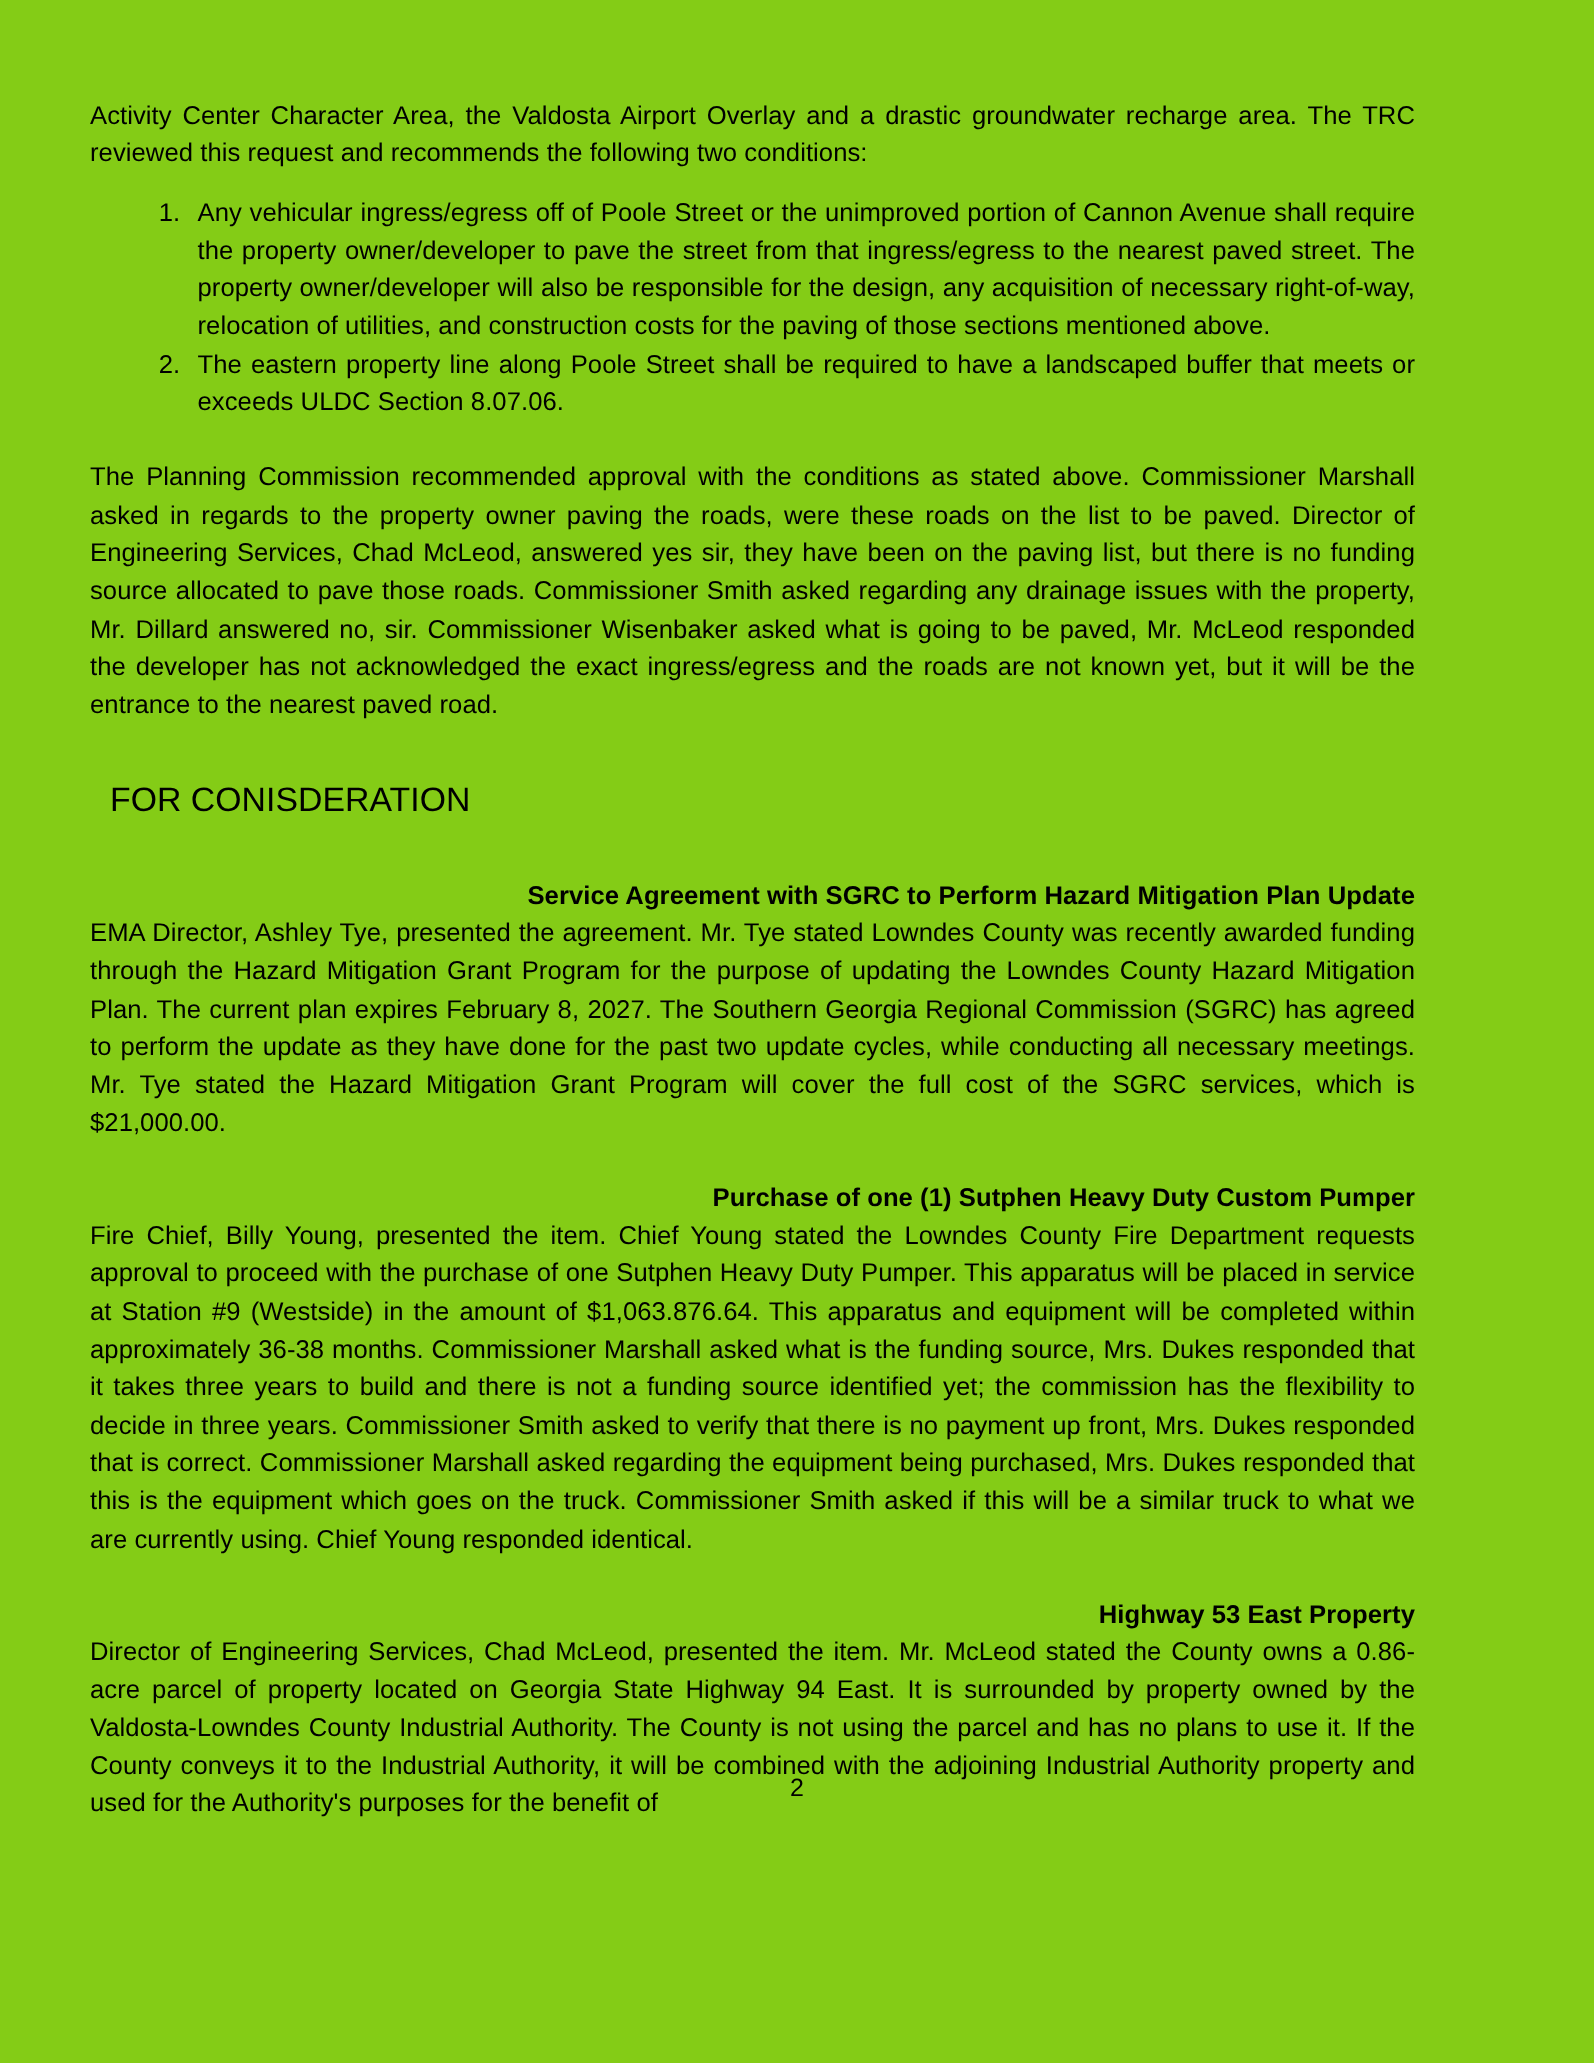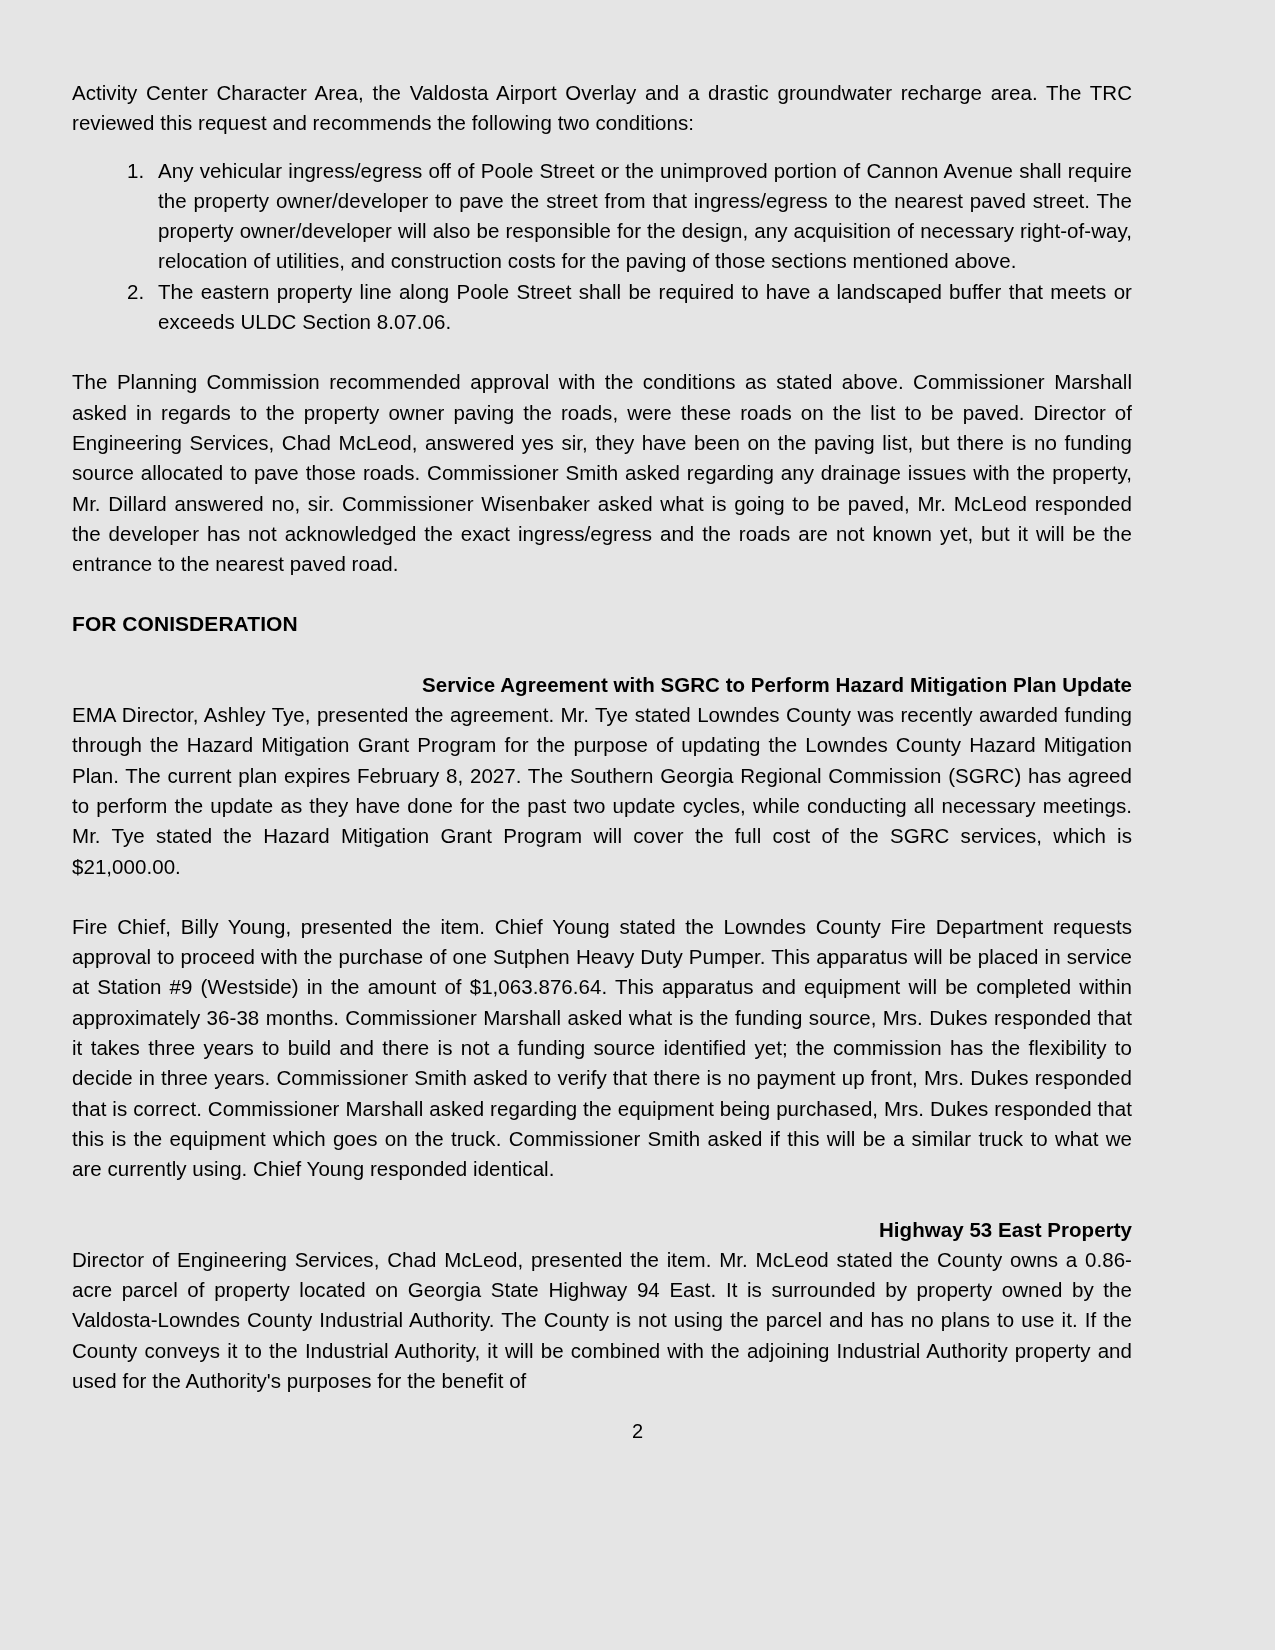--- a/index.html
+++ b/index.html
@@ -10,21 +10,21 @@
   }
   body {
     font-family: "Liberation Sans", sans-serif;
     color: #000000;
   }
   .page {
     position: relative;
     width: 1275px;
     height: 1650px;
     margin: 0 auto;
-    background: #e5e5e5;
+    background: #84cc16;
     box-sizing: border-box;
     padding: 78px 72px 0 72px;
     overflow: hidden;
   }
   .doc-body {
     width: 1060px;
     font-size: 20.5px;
     line-height: 30.3px;
     text-align: justify;
     text-justify: inter-word;
@@ -44,24 +44,24 @@
     list-style-type: decimal;
   }
   ol.conditions > li {
     margin: 0;
     padding-left: 8px;
     text-align: justify;
     text-align-last: left;
   }
 
   h2.section-heading {
-    font-size: 21px;
+    font-size: 27px;
     line-height: 30.3px;
-    font-weight: bold;
-    margin: 0;
+    font-weight: normal;
+    margin: 16px;
     text-align: left;
   }
   h3.item-heading {
     font-size: 20.5px;
     line-height: 30.3px;
     font-weight: bold;
     margin: 0;
     text-align: right;
   }
   .page-number {
@@ -97,20 +97,21 @@
 
     <h2 class="section-heading">FOR CONISDERATION</h2>
 
     <div class="gap-md"></div>
 
     <h3 class="item-heading">Service Agreement with SGRC to Perform Hazard Mitigation Plan Update</h3>
     <p class="para">EMA Director, Ashley Tye, presented the agreement. Mr. Tye stated Lowndes County was recently awarded funding through the Hazard Mitigation Grant Program for the purpose of updating the Lowndes County Hazard Mitigation Plan. The current plan expires February 8, 2027. The Southern Georgia Regional Commission (SGRC) has agreed to perform the update as they have done for the past two update cycles, while conducting all necessary meetings. Mr. Tye stated the Hazard Mitigation Grant Program will cover the full cost of the SGRC services, which is $21,000.00.</p>
 
     <div class="gap-md"></div>
 
+    <h3 class="item-heading">Purchase of one (1) Sutphen Heavy Duty Custom Pumper</h3>
     <p class="para">Fire Chief, Billy Young, presented the item. Chief Young stated the Lowndes County Fire Department requests approval to proceed with the purchase of one Sutphen Heavy Duty Pumper. This apparatus will be placed in service at Station #9 (Westside) in the amount of $1,063.876.64. This apparatus and equipment will be completed within approximately 36-38 months. Commissioner Marshall asked what is the funding source, Mrs. Dukes responded that it takes three years to build and there is not a funding source identified yet; the commission has the flexibility to decide in three years. Commissioner Smith asked to verify that there is no payment up front, Mrs. Dukes responded that is correct. Commissioner Marshall asked regarding the equipment being purchased, Mrs. Dukes responded that this is the equipment which goes on the truck. Commissioner Smith asked if this will be a similar truck to what we are currently using. Chief Young responded identical.</p>
 
     <div class="gap-md"></div>
 
     <h3 class="item-heading">Highway 53 East Property</h3>
     <p class="para">Director of Engineering Services, Chad McLeod, presented the item. Mr. McLeod stated the County owns a 0.86-acre parcel of property located on Georgia State Highway 94 East. It is surrounded by property owned by the Valdosta-Lowndes County Industrial Authority. The County is not using the parcel and has no plans to use it. If the County conveys it to the Industrial Authority, it will be combined with the adjoining Industrial Authority property and used for the Authority's purposes for the benefit of</p>
 
   </div>
 
   <div class="page-number">2</div>

